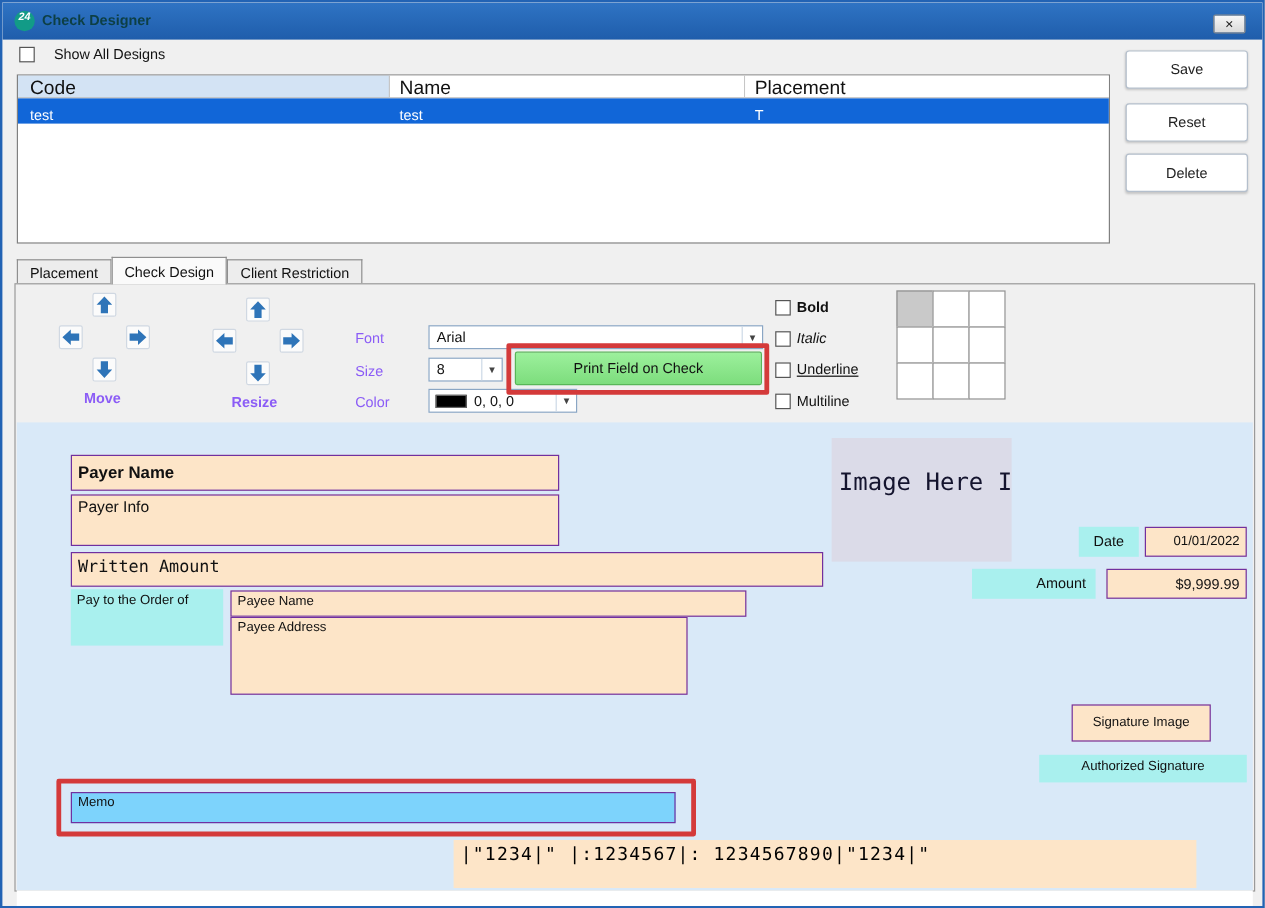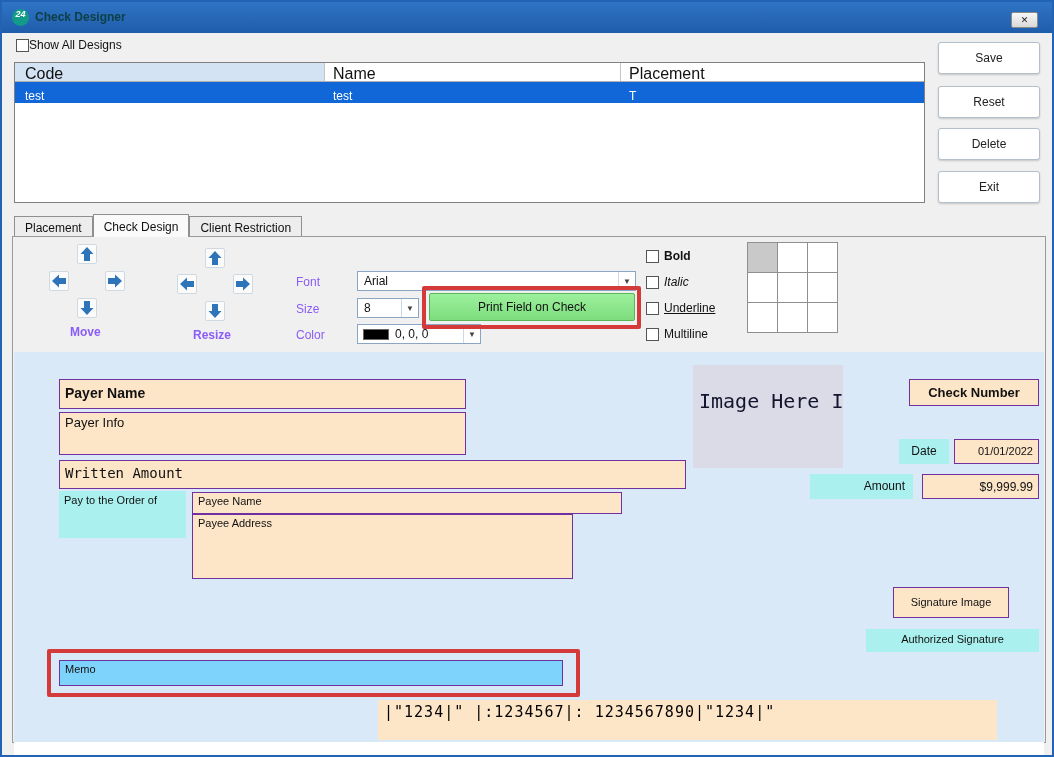--- a/index.html
+++ b/index.html
@@ -12,21 +12,21 @@
   .titlebar { position:absolute; left:0; top:0; width:100%; height:31px;
     background:linear-gradient(180deg,#2f74c4,#1f5dab); }
   .app-icon { position:absolute; left:10px; top:7px; width:17px; height:17px;
     border-radius:50%; background:#129b87; color:#fff; font-size:9px; font-weight:bold;
     font-style:italic; display:flex; align-items:flex-start; justify-content:center; }
   .win-title { position:absolute; left:33px; top:8px; font-size:12px; color:#0d3f44; font-weight:bold; }
   .close-btn { position:absolute; right:14px; top:10px; width:27px; height:16px;
     background:linear-gradient(180deg,#f7f7f7,#d9d9d9); border:1px solid #8a8a8a; border-radius:2px;
     font-size:9px; color:#222; display:flex; align-items:center; justify-content:center; cursor:pointer; }
   
-  .show-all { position:absolute; left:14px; top:36px; display:flex; align-items:center; gap:0; }
+  .show-all { position:absolute; left:14px; top:36px; display:flex; align-items:center; gap:16px; }
   .cb { width:13px; height:13px; background:#fff; border:1px solid #555; display:inline-block; }
   .show-all span.lbl { font-size:12px; color:#111; }
   
   .designs-table { position:absolute; left:12px; top:60px; width:911px; height:141px;
     background:#fff; border:1px solid #808080; }
   .thead { display:flex; height:19px; border-bottom:1px solid #b0b0b0; }
   .th { font-size:16px; color:#111; padding:2px 0 0 10px; border-right:1px solid #c6c6c6; background:#fff; }
   .th.code { width:310px; background:#d3e3f4; }
   .th.name { width:296px; padding-left:8px; }
   .th.placement { width:303px; padding-left:8px; border-right:none; }
@@ -118,21 +118,20 @@
     <div class="trow selected">
       <div class="td code">test</div>
       <div class="td name">test</div>
       <div class="td placement">T</div>
     </div>
   </div>
 
   <button class="action-btn" style="top:40px">Save</button>
   <button class="action-btn" style="top:84px">Reset</button>
   <button class="action-btn" style="top:126px">Delete</button>
-  <button class="action-btn" style="top:169px">Exit</button>
 
   <div class="tabstrip">
     <div class="tab">Placement</div>
     <div class="tab active">Check Design</div>
     <div class="tab">Client Restriction</div>
   </div>
 
   <div class="tab-panel"></div>
 
   <button class="arrow-btn" style="left:75px;top:242px">
@@ -241,21 +240,20 @@
     <div class="cyan" style="left:45px;top:139px;width:127px;height:47px">Pay to the Order of</div>
 
     <div class="field" style="left:178px;top:140px;width:430px;height:22px">Payee Name</div>
 
     <div class="field" style="left:178px;top:162px;width:381px;height:65px">Payee Address</div>
 
     <div class="img-box">
       <span>Image Here  In</span>
     </div>
 
-    <div class="field" style="left:895px;top:27px;width:130px;height:27px;font-weight:bold;font-size:13px;text-align:center;padding-top:5px">Check Number</div>
 
     <div class="cyan" style="left:885px;top:87px;width:50px;height:25px;text-align:center;font-size:12px;padding-top:5px">Date</div>
     <div class="field" style="left:940px;top:87px;width:85px;height:25px;text-align:right;padding-top:5px">01/01/2022</div>
 
     <div class="cyan" style="left:796px;top:122px;width:103px;height:25px;text-align:right;font-size:12px;padding-top:5px;padding-right:8px">Amount</div>
     <div class="field" style="left:908px;top:122px;width:117px;height:25px;text-align:right;font-size:12px;padding-top:5px">$9,999.99</div>
 
     <div class="field" style="left:879px;top:235px;width:116px;height:31px;text-align:center;padding-top:8px">Signature Image</div>
 
     <div class="cyan" style="left:852px;top:277px;width:173px;height:23px;text-align:center;padding-top:4px">Authorized Signature</div>

